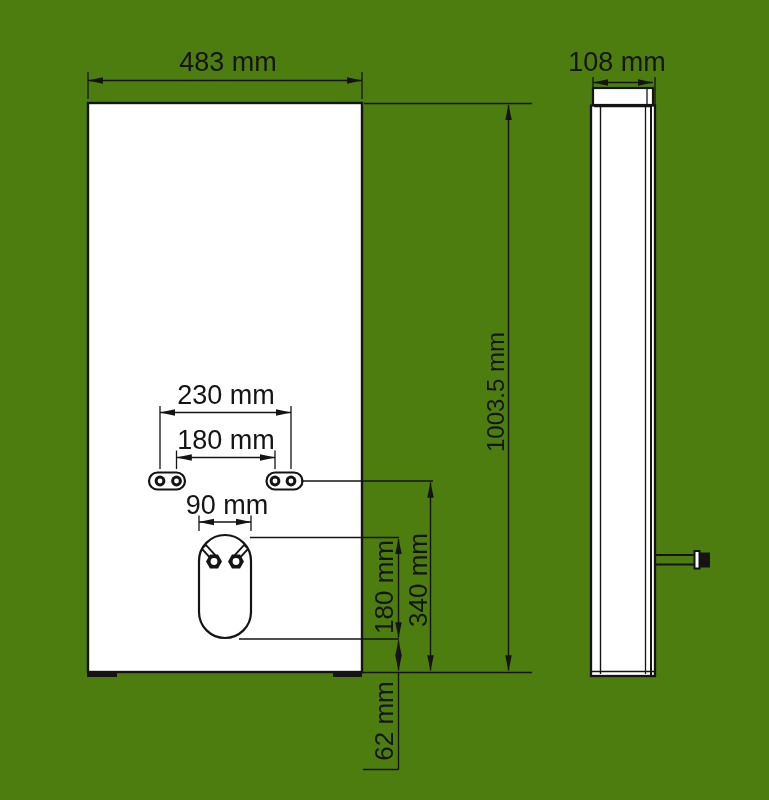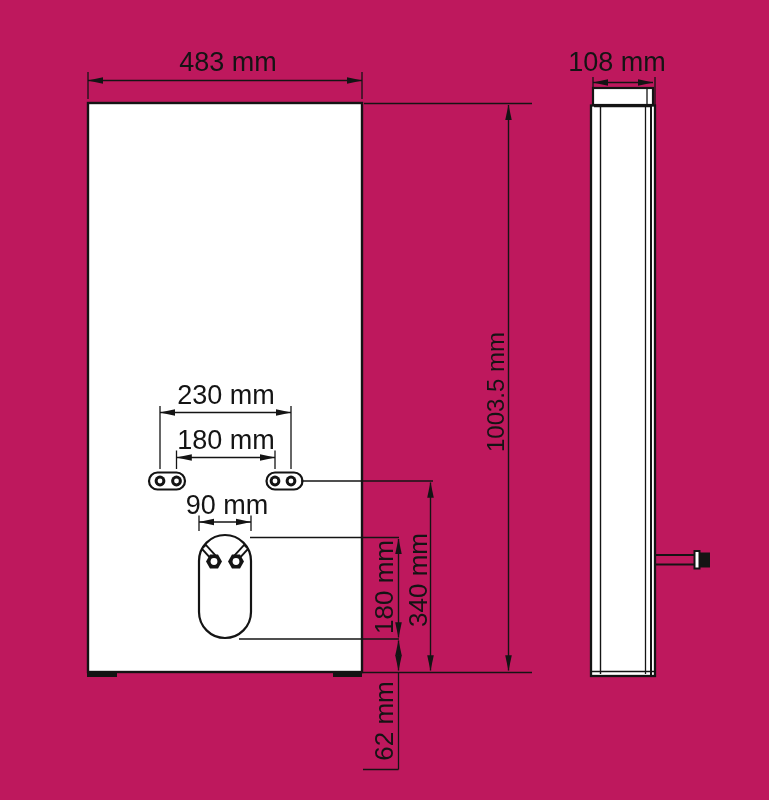--- a/index.html
+++ b/index.html
@@ -4,21 +4,21 @@
 <style>
   html, body {
     margin: 0;
     padding: 0;
     background: #ffffff;
   }
   .stage {
     position: relative;
     width: 769px;
     height: 800px;
-    background: #be185d;
+    background: #4d7c0f;
     overflow: hidden;
     font-family: "Liberation Sans", sans-serif;
   }
   svg { display: block; }
   .dim-text {
     font-family: "Liberation Sans", sans-serif;
     font-size: 27px;
     fill: #141414;
   }
   .dim-text-vert {

